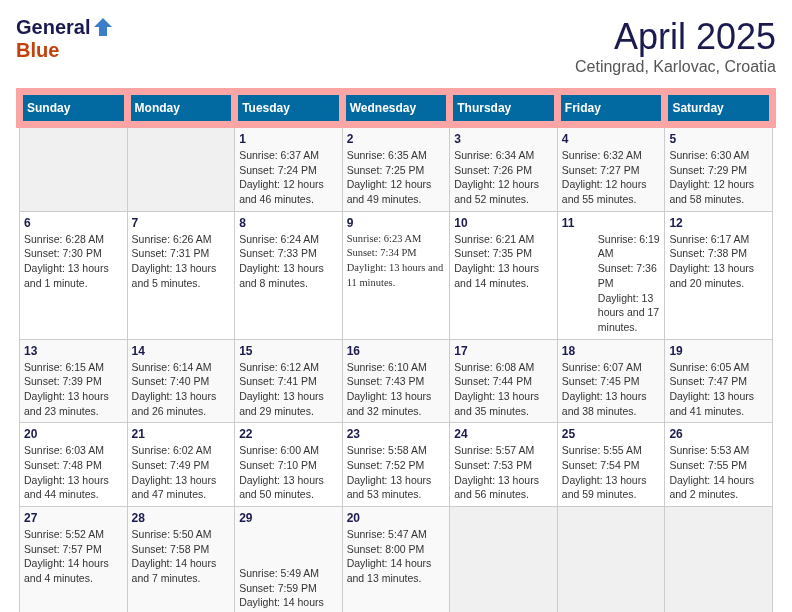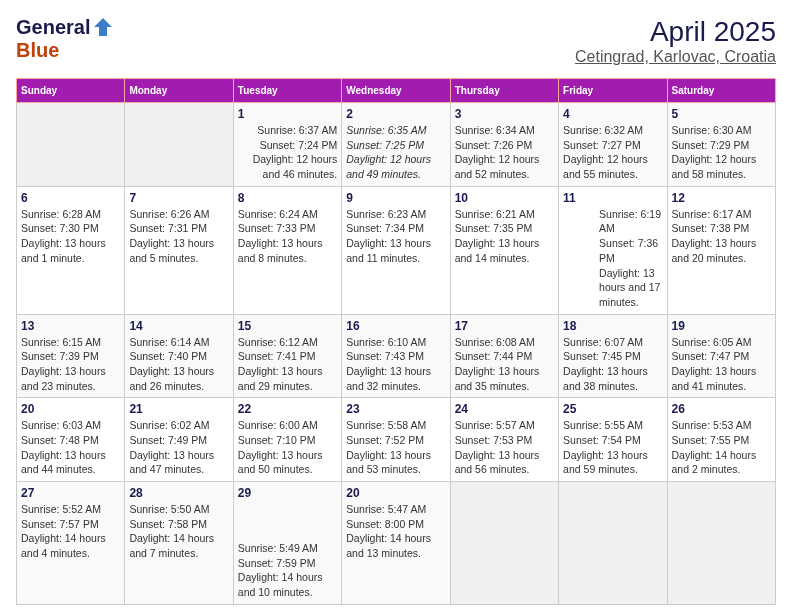--- a/index.html
+++ b/index.html
@@ -18,43 +18,42 @@
     }
     .logo {
       display: flex;
       flex-direction: column;
       align-items: flex-start;
     }
     .title-block {
       text-align: right;
     }
     .title-block h1 {
-      font-size: 28px;
+      font-size: 36px;
       font-weight: normal;
       color: #1a1a4e;
     }
     .title-block h2 {
       font-size: 16px;
       font-weight: normal;
       color: #555;
-      text-decoration: underline;
     }
     table {
       width: 100%;
       border-collapse: collapse;
       font-size: 11px;
     }
     thead tr th {
-      background: #a21caf;
+      background: #0369a1;
       color: #fff;
       padding: 6px 4px;
       text-align: left;
-      font-size: 10px;
+      font-size: 12px;
       font-weight: bold;
-      border: 1px solid #fca5a5;
+      border: 7px solid #fca5a5;
     }
     tbody tr td {
       border: 1px solid #ccc;
       vertical-align: top;
       padding: 4px;
       min-height: 80px;
       width: 14.28%;
       background: #fff;
     }
     tbody tr:nth-child(odd) td {
@@ -107,27 +106,27 @@
         <th>Friday</th>
         <th>Saturday</th>
       </tr>
   </thead>
   <tbody>
   <tr>
         <td class="empty-cell"></td>
         <td class="empty-cell"></td>
         <td>
           <div class="day-num">1</div>
-          <div class="day-info" style="white-space: pre-line; text-align: right;">Sunrise: 6:37 AM
+          <div class="day-info" style="white-space: pre-line;">Sunrise: 6:37 AM
 Sunset: 7:24 PM
 Daylight: 12 hours and 46 minutes.</div>
         </td>
         <td>
           <div class="day-num">2</div>
-          <div class="day-info" style="white-space: pre-line; font-style: italic;">Sunrise: 6:35 AM
+          <div class="day-info" style="white-space: pre-line;">Sunrise: 6:35 AM
 Sunset: 7:25 PM
 Daylight: 12 hours and 49 minutes.</div>
         </td>
         <td>
           <div class="day-num">3</div>
           <div class="day-info" style="white-space: pre-line;">Sunrise: 6:34 AM
 Sunset: 7:26 PM
 Daylight: 12 hours and 52 minutes.</div>
         </td>
         <td>
@@ -157,21 +156,21 @@
 Daylight: 13 hours and 5 minutes.</div>
         </td>
         <td>
           <div class="day-num">8</div>
           <div class="day-info" style="white-space: pre-line;">Sunrise: 6:24 AM
 Sunset: 7:33 PM
 Daylight: 13 hours and 8 minutes.</div>
         </td>
         <td>
           <div class="day-num">9</div>
-          <div class="day-info" style="white-space: pre-line;">Sunrise: 6:23 AM
+          <div class="day-info" style="white-space: pre-line; font-family: Liberation Serif, serif;">Sunrise: 6:23 AM
 Sunset: 7:34 PM
 Daylight: 13 hours and 11 minutes.</div>
         </td>
         <td>
           <div class="day-num">10</div>
           <div class="day-info" style="white-space: pre-line;">Sunrise: 6:21 AM
 Sunset: 7:35 PM
 Daylight: 13 hours and 14 minutes.</div>
         </td>
         <td>

